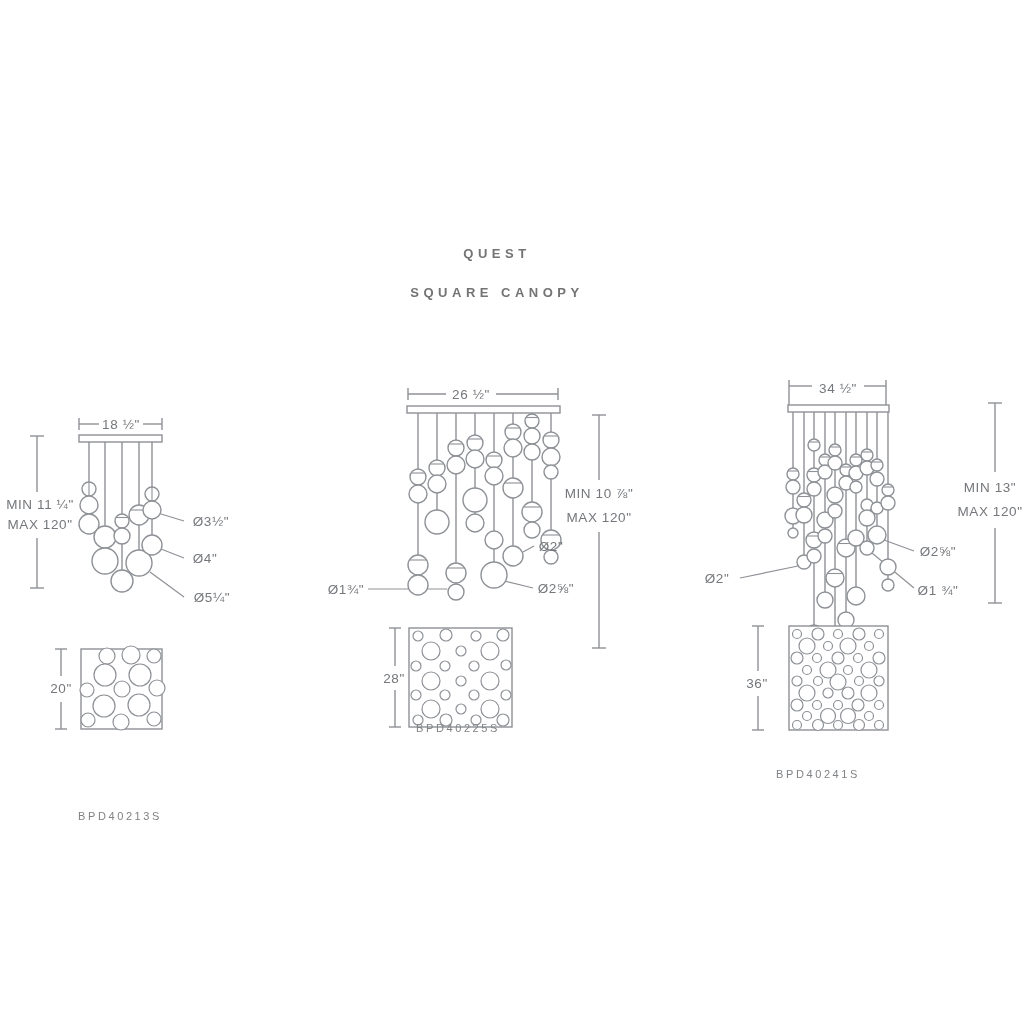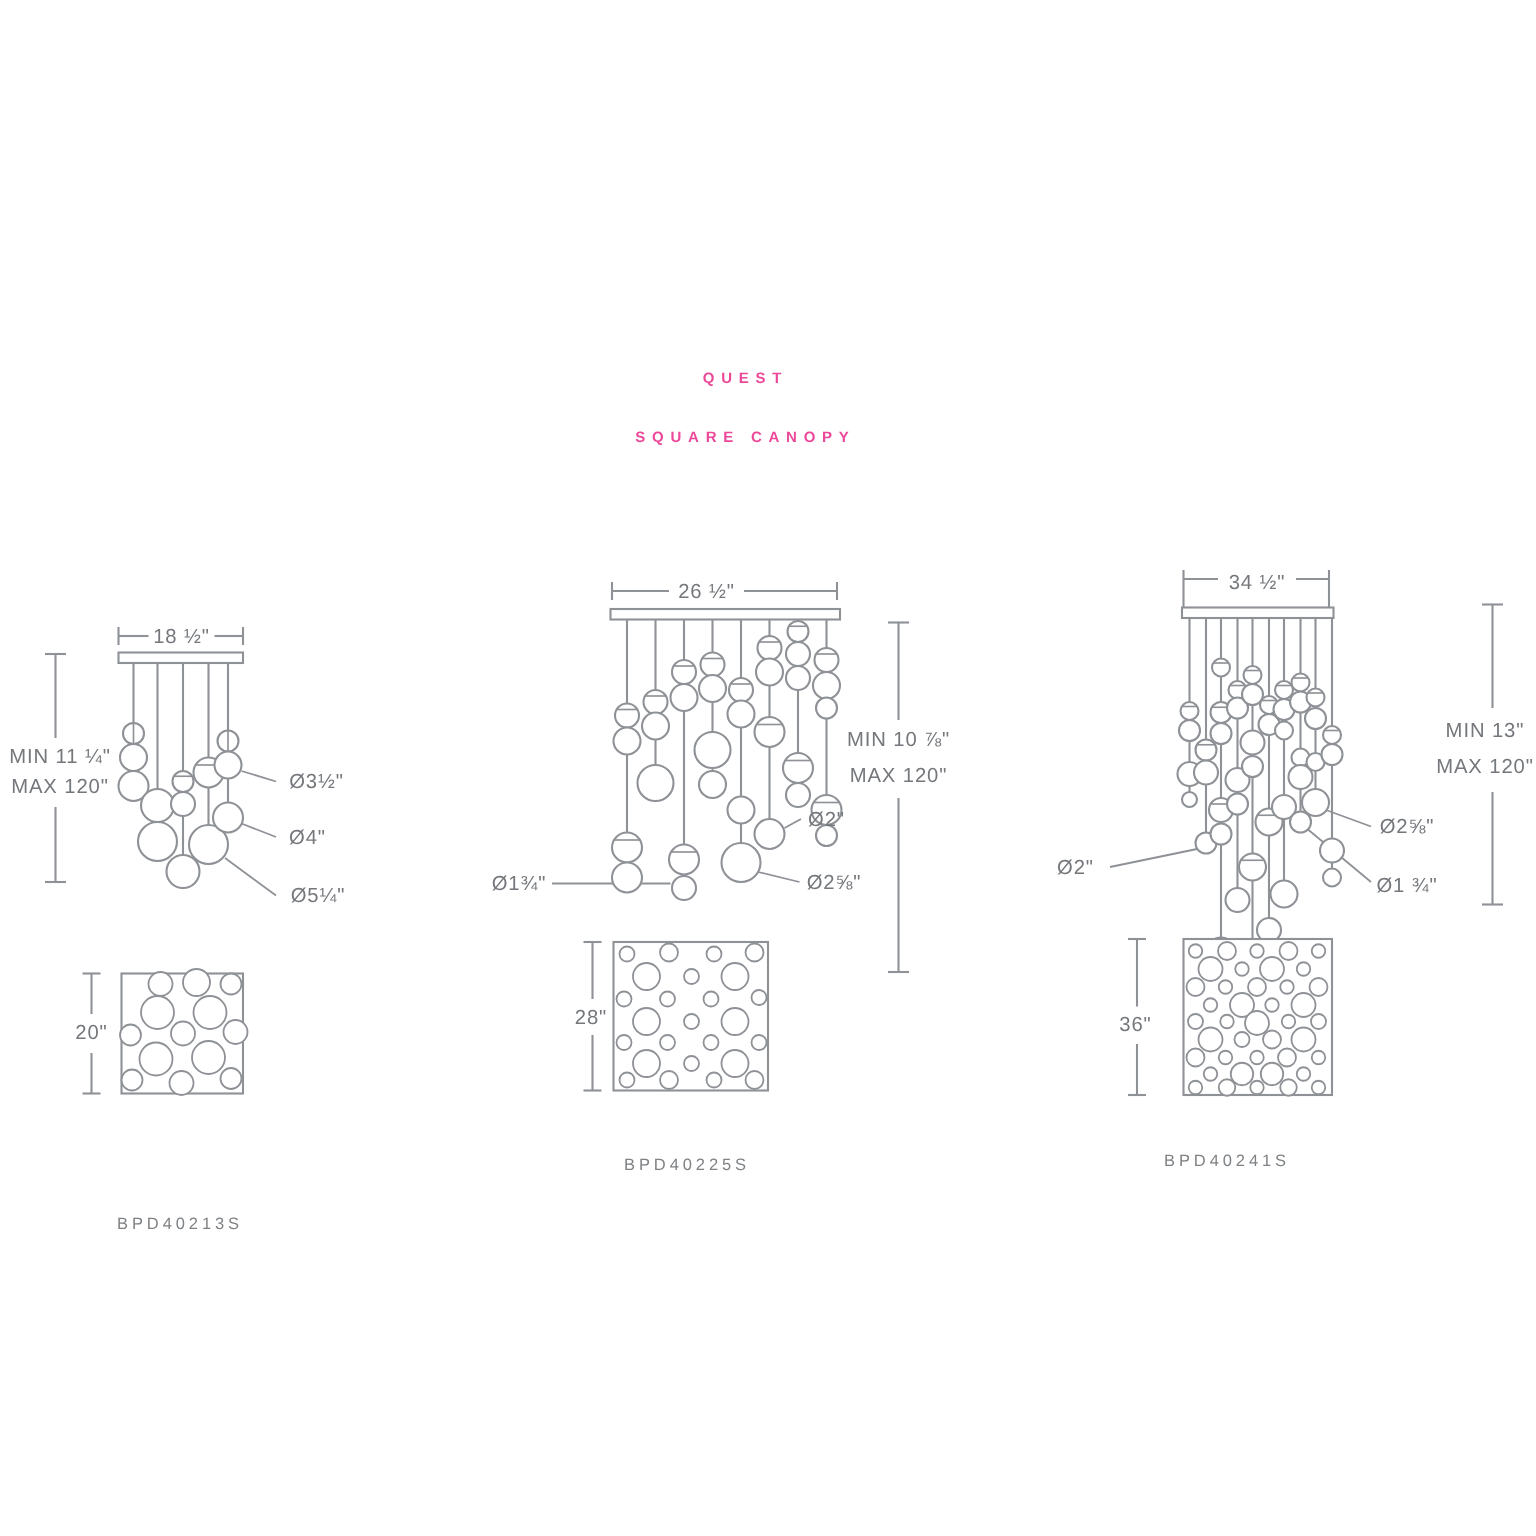--- a/index.html
+++ b/index.html
@@ -6,21 +6,21 @@
   #canvas{
     position:relative;width:1024px;height:1024px;background:#ffffff;
     font-family:"Liberation Sans", sans-serif;overflow:hidden;
   }
   .lbl{
     position:absolute;transform:translate(-50%,-50%);
     font-size:13.5px;color:#74777B;letter-spacing:0.6px;white-space:nowrap;
   }
   .title-line{
     position:absolute;transform:translate(-50%,-50%);
-    font-size:10px;font-weight:600;color:#ec4899;letter-spacing:4.5px;white-space:nowrap;
+    font-size:13px;font-weight:600;color:#737373;letter-spacing:4.5px;white-space:nowrap;
   }
   .model{
     position:absolute;transform:translate(-50%,-50%);
     font-size:11px;color:#7F8285;letter-spacing:2.6px;white-space:nowrap;
   }
   svg{position:absolute;left:0;top:0;}
 </style>
 </head>
 <body>
 
@@ -320,21 +320,21 @@
   </div>
 
   <div>
     <div class="lbl" style="left:471px;top:394px">26 ½"</div>
     <div class="lbl" style="left:599px;top:493px">MIN 10 ⅞"</div>
     <div class="lbl" style="left:599px;top:517px">MAX 120"</div>
     <div class="lbl" style="left:551px;top:546px">Ø2"</div>
     <div class="lbl" style="left:346px;top:589px">Ø1¾"</div>
     <div class="lbl" style="left:556px;top:588px">Ø2⅝"</div>
     <div class="lbl" style="left:394px;top:678px">28"</div>
-    <div class="model" style="left:458px;top:777px">BPD40225S</div>
+    <div class="model" style="left:458px;top:728px">BPD40225S</div>
   </div>
 
   <div>
     <div class="lbl" style="left:838px;top:388px">34 ½"</div>
     <div class="lbl" style="left:990px;top:487px">MIN 13"</div>
     <div class="lbl" style="left:990px;top:511px">MAX 120"</div>
     <div class="lbl" style="left:717px;top:578px">Ø2"</div>
     <div class="lbl" style="left:938px;top:551px">Ø2⅝"</div>
     <div class="lbl" style="left:938px;top:590px">Ø1 ¾"</div>
     <div class="lbl" style="left:757px;top:683px">36"</div>

